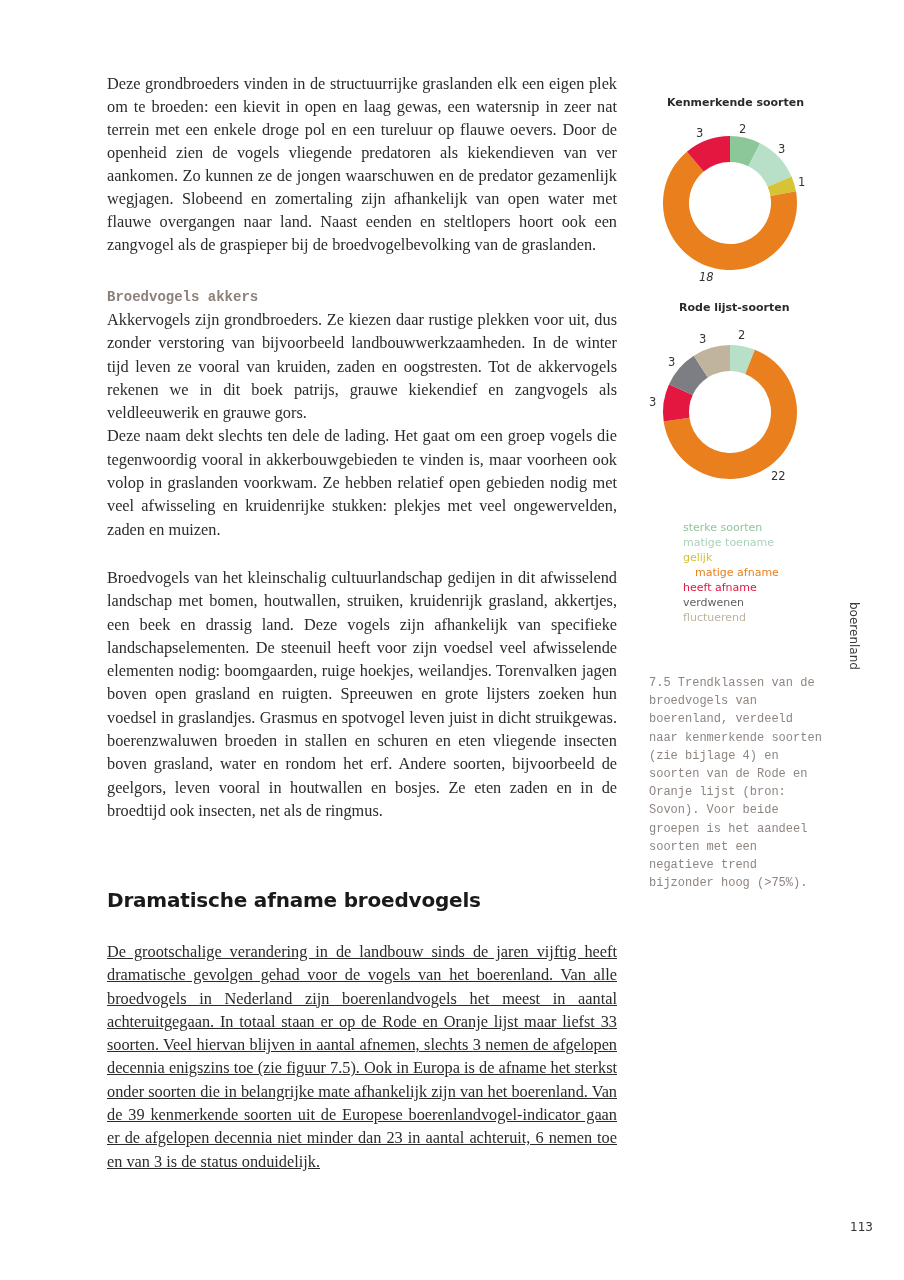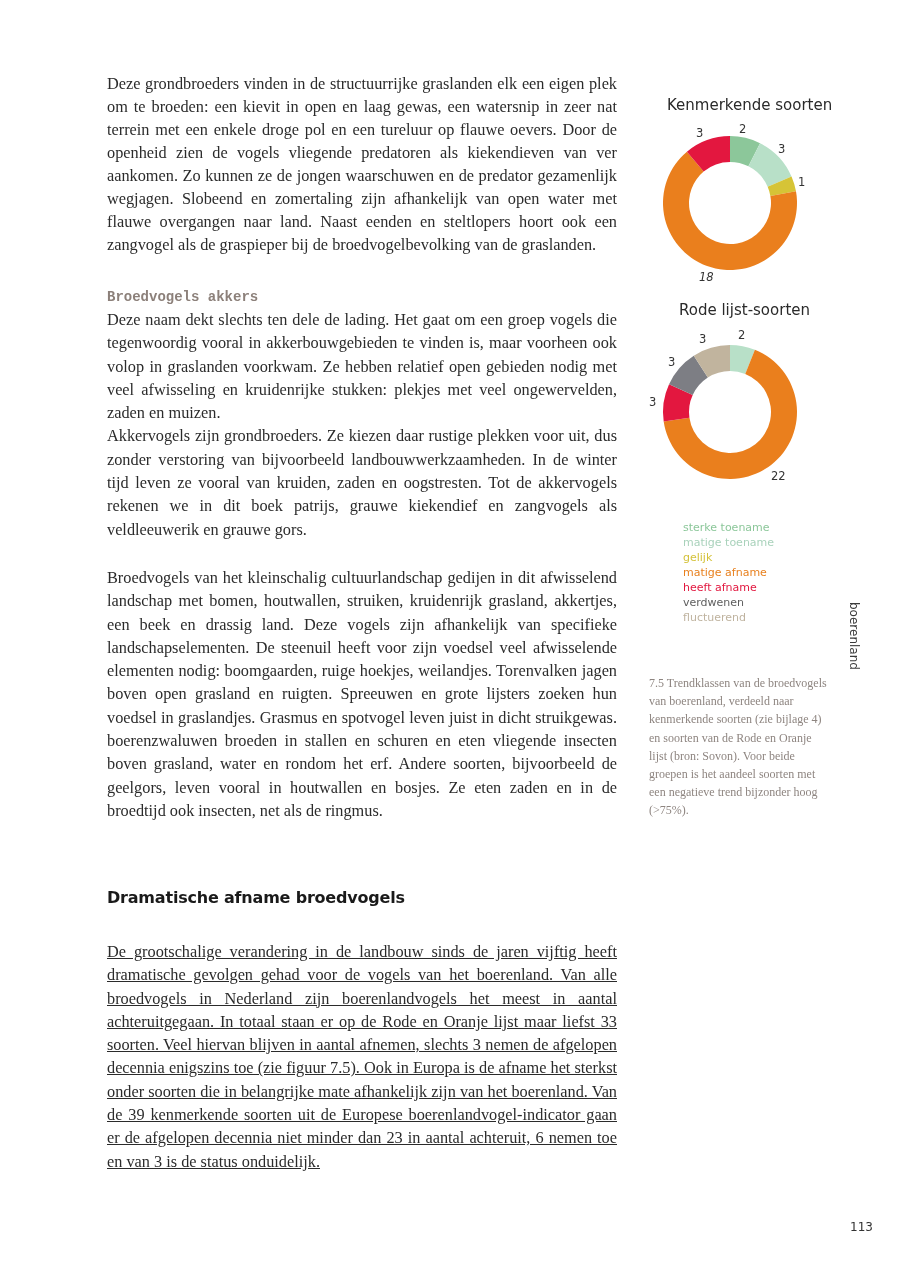--- a/index.html
+++ b/index.html
@@ -10,55 +10,55 @@
     color: #2b2b2b; font-size: 16.3px; line-height: 23px;
   }
   .main-col p { margin: 0; text-align: justify; }
   .subhead {
     font-family: Liberation Mono, monospace; font-weight: bold;
     color: #8c807a; font-size: 14px; line-height: 22px; margin: 0;
   }
   .h2 {
     position: absolute; left: 107px; top: 888px;
     font-family: "DejaVu Sans", sans-serif; font-weight: bold;
-    font-size: 16px; color: #1a1a1a; margin: 0; letter-spacing: -0.2px;
+    font-size: 20px; color: #1a1a1a; margin: 0; letter-spacing: -0.2px;
   }
   .block { position: absolute; left: 107px; width: 510px; color: #2b2b2b;
     font-size: 16.3px; line-height: 23.3px; }
   .block p { margin: 0; text-align: justify; }
   .chart-title {
-    position: absolute; font-family: "DejaVu Sans", sans-serif; font-weight: normal;
-    font-size: 15px; color: #2a2a2a; white-space: nowrap;
+    position: absolute; font-family: "DejaVu Sans", sans-serif; font-weight: bold;
+    font-size: 11px; color: #2a2a2a; white-space: nowrap;
   }
   .donut { position: absolute; }
   .lbl { position: absolute; font-family: "DejaVu Sans", sans-serif;
     font-size: 11.5px; color: #333; }
   .legend { position: absolute; left: 683px; top: 520px;
     font-family: "DejaVu Sans", sans-serif; font-size: 11px; line-height: 15px; }
   .legend div { white-space: nowrap; }
   .caption { position: absolute; left: 649px; top: 674px; width: 180px;
-    font-family: Liberation Serif, serif; font-size: 12px; line-height: 18.2px;
+    font-family: Liberation Mono, monospace; font-size: 12px; line-height: 18.2px;
     color: #8e8580; }
   .side-tab { position: absolute; left: 847px; top: 602px;
     font-family: "DejaVu Sans", sans-serif; font-size: 12px; color: #3a3a3a;
     writing-mode: vertical-rl; }
   .page-num { position: absolute; left: 850px; top: 1220px;
     font-family: "DejaVu Sans", sans-serif; font-size: 12px; color: #333; font-weight: normal; }
 </style>
 </head>
 <body>
 
 <div class="main-col serif">
   <p>Deze grondbroeders vinden in de structuurrijke graslanden elk een eigen plek om te broeden: een kievit in open en laag gewas, een watersnip in zeer nat terrein met een enkele droge pol en een tureluur op flauwe oevers. Door de openheid zien de vogels vliegende predatoren als kiekendieven van ver aankomen. Zo kunnen ze de jongen waarschuwen en de predator gezamenlijk wegjagen. Slobeend en zomertaling zijn afhankelijk van open water met flauwe overgangen naar land. Naast eenden en steltlopers hoort ook een zangvogel als de graspieper bij de broedvogelbevolking van de graslanden.</p>
 </div>
 
 <div class="block serif" style="top: 286px;">
   <h3 class="subhead">Broedvogels akkers</h3>
+  <p>Akkervogels zijn grondbroeders. Ze kiezen daar rustige plekken voor uit, dus zonder verstoring van bijvoorbeeld landbouwwerkzaamheden. In de winter tijd leven ze vooral van kruiden, zaden en oogstresten. Tot de akkervogels rekenen we in dit boek patrijs, grauwe kiekendief en zangvogels als veldleeuwerik en grauwe gors.</p>
   <p>Deze naam dekt slechts ten dele de lading. Het gaat om een groep vogels die tegenwoordig vooral in akkerbouwgebieden te vinden is, maar voorheen ook volop in graslanden voorkwam. Ze hebben relatief open gebieden nodig met veel afwisseling en kruidenrijke stukken: plekjes met veel ongewervelden, zaden en muizen.</p>
-  <p>Akkervogels zijn grondbroeders. Ze kiezen daar rustige plekken voor uit, dus zonder verstoring van bijvoorbeeld landbouwwerkzaamheden. In de winter tijd leven ze vooral van kruiden, zaden en oogstresten. Tot de akkervogels rekenen we in dit boek patrijs, grauwe kiekendief en zangvogels als veldleeuwerik en grauwe gors.</p>
 </div>
 
 <div class="block serif" style="top: 566px;">
   <p>Broedvogels van het kleinschalig cultuurlandschap gedijen in dit afwisselend landschap met bomen, houtwallen, struiken, kruidenrijk grasland, akkertjes, een beek en drassig land. Deze vogels zijn afhankelijk van specifieke landschapselementen. De steenuil heeft voor zijn voedsel veel afwisselende elementen nodig: boomgaarden, ruige hoekjes, weilandjes. Torenvalken jagen boven open grasland en ruigten. Spreeuwen en grote lijsters zoeken hun voedsel in graslandjes. Grasmus en spotvogel leven juist in dicht struikgewas. boerenzwaluwen broeden in stallen en schuren en eten vliegende insecten boven grasland, water en rondom het erf. Andere soorten, bijvoorbeeld de geelgors, leven vooral in houtwallen en bosjes. Ze eten zaden en in de broedtijd ook insecten, net als de ringmus.</p>
 </div>
 
 <h2 class="h2">Dramatische afname broedvogels</h2>
 
 <div class="block serif" style="top: 940px; text-decoration: underline;">
   <p>De grootschalige verandering in de landbouw sinds de jaren vijftig heeft dramatische gevolgen gehad voor de vogels van het boerenland. Van alle broedvogels in Nederland zijn boerenlandvogels het meest in aantal achteruitgegaan. In totaal staan er op de Rode en Oranje lijst maar liefst 33 soorten. Veel hiervan blijven in aantal afnemen, slechts 3 nemen de afgelopen decennia enigszins toe (zie figuur 7.5). Ook in Europa is de afname het sterkst onder soorten die in belangrijke mate afhankelijk zijn van het boerenland. Van de 39 kenmerkende soorten uit de Europese boerenlandvogel-indicator gaan er de afgelopen decennia niet minder dan 23 in aantal achteruit, 6 nemen toe en van 3 is de status onduidelijk.</p>
@@ -86,24 +86,24 @@
     <path d="M10.054656311247257,43.16719412887363 A67,67 0 0 1 34.77706523047492,14.636013300310886 L48.83372648432047,36.508605153921586 A41,41 0 0 0 33.70508819046474,53.96798446692267 Z" fill="#7d7e84"></path>
     <path d="M34.77706523047492,14.636013300310886 A67,67 0 0 1 70.99999999999993,4 L70.99999999999996,30 A41,41 0 0 0 48.83372648432047,36.508605153921586 Z" fill="#c1b49e"></path>
   </svg>
 <div class="lbl" style="left: 738px; top: 328px;">2</div>
 <div class="lbl" style="left: 771px; top: 469px;">22</div>
 <div class="lbl" style="left: 649px; top: 395px;">3</div>
 <div class="lbl" style="left: 668px; top: 355px;">3</div>
 <div class="lbl" style="left: 699px; top: 332px;">3</div>
 
 <div class="legend">
-  <div style="color:#8cc79a;">sterke toename</div>
+  <div style="color:#8cc79a;">sterke soorten</div>
   <div style="color:#a9d2bb;">matige toename</div>
   <div style="color:#d4c23a;">gelijk</div>
-  <div style="color:#e8801e;">matige afname</div>
+  <div style="color:#e8801e;margin-left:12px;">matige afname</div>
   <div style="color:#e2173f;">heeft afname</div>
   <div style="color:#5e5e5e;">verdwenen</div>
   <div style="color:#bfb39f;">fluctuerend</div>
 </div>
 
 <div class="caption">7.5 Trendklassen van de broedvogels van boerenland, verdeeld naar kenmerkende soorten (zie bijlage 4) en soorten van de Rode en Oranje lijst (bron: Sovon). Voor beide groepen is het aandeel soorten met een negatieve trend bijzonder hoog (&gt;75%).</div>
 
 <div class="side-tab">boerenland</div>
 
 <div class="page-num">113</div>

